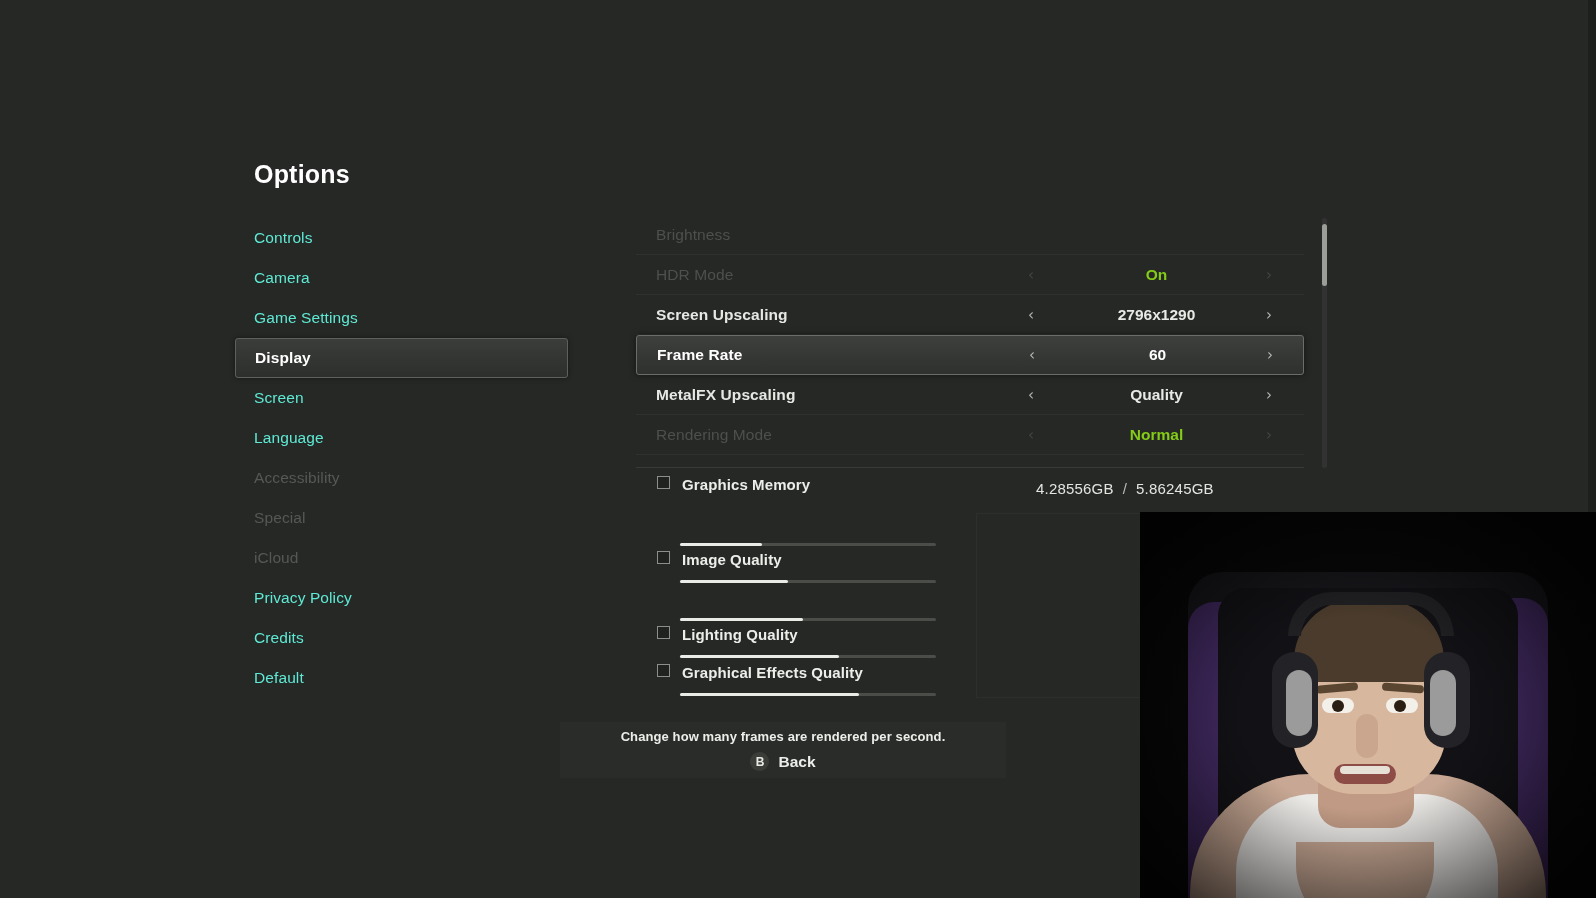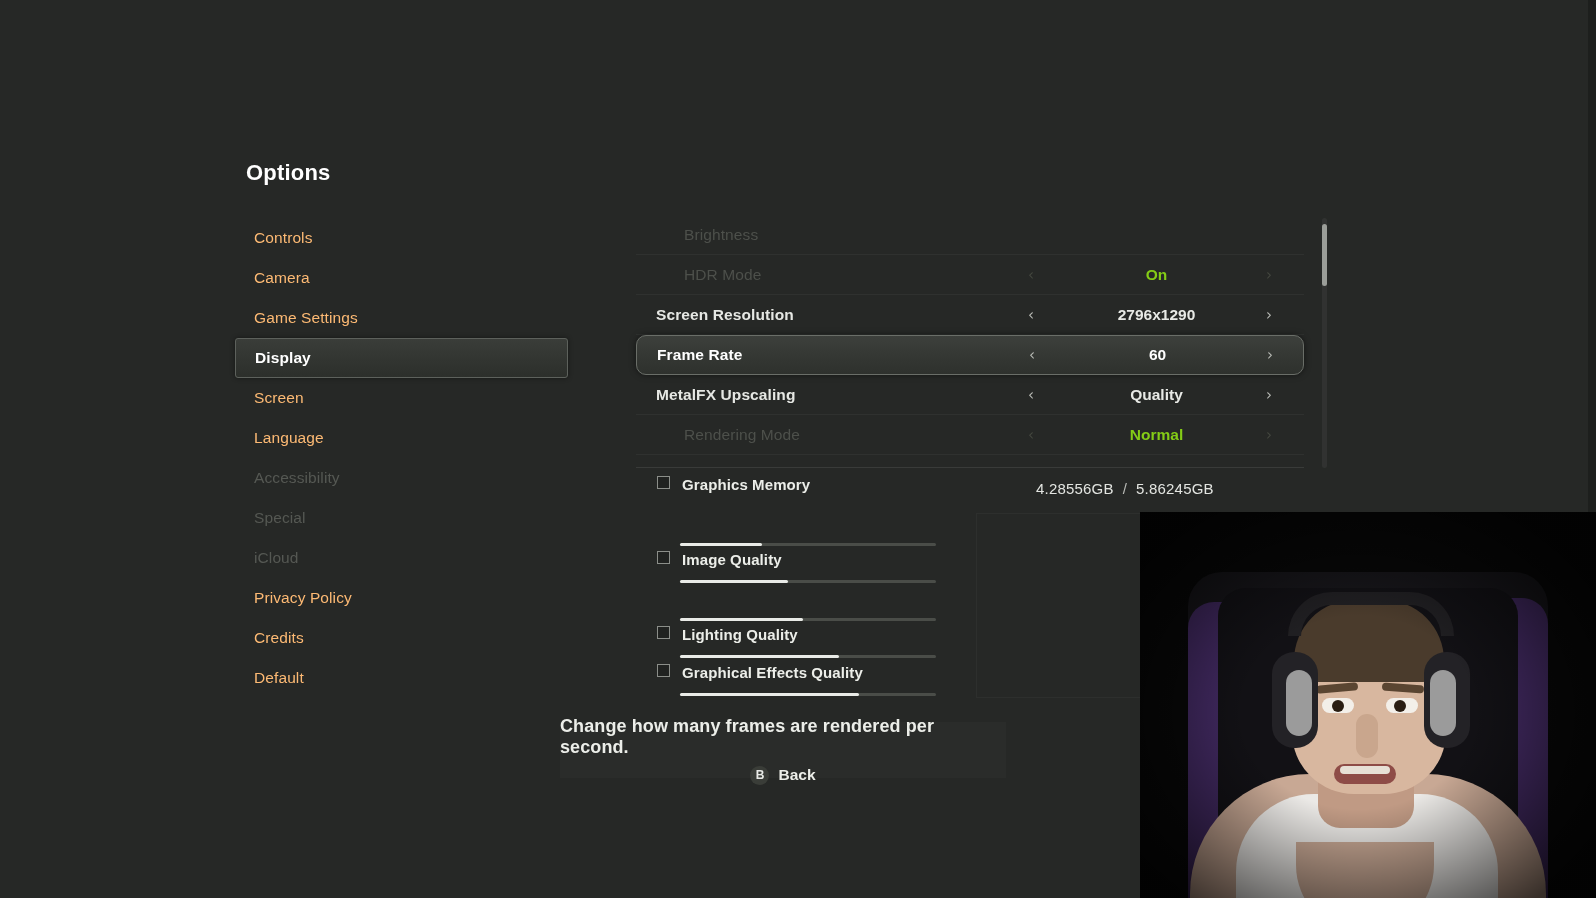--- a/index.html
+++ b/index.html
@@ -16,37 +16,37 @@
     overflow:hidden;
   }
   
   #right-edge-strip {
     position:absolute; top:0; right:0; width:8px; height:898px;
     background:#1d1f1d;
   }
 
   
   #page-title {
-    position:absolute; left:246px; top:160px;
-    font-size:22px; font-weight:bold; color:#ffffff;
+    position:absolute; left:254px; top:160px;
+    font-size:25px; font-weight:bold; color:#ffffff;
     letter-spacing:0.2px;
   }
 
   
   #sidebar {
     position:absolute; left:235px; top:218px;
     width:335px;
   }
   .nav-item {
     position:relative;
     height:40px;
     display:flex; align-items:center;
     padding-left:19px;
     font-size:15.5px;
-    color:#fdba74;
+    color:#5eead4;
     letter-spacing:0.1px;
   }
   .nav-item.dim { color:#555853; }
   .nav-item.selected {
     background:linear-gradient(180deg,#3a3d39 0%,#323531 55%,#2c2f2b 100%);
     border:1px solid #5d615c;
     border-radius:3px;
     color:#ffffff;
     font-weight:bold;
     width:333px;
@@ -62,38 +62,38 @@
     position:relative;
     height:40px;
     display:flex; align-items:center;
     border-bottom:1px solid rgba(255,255,255,0.045);
   }
   .setting-row .label {
     position:absolute; left:20px;
     font-size:15.5px; color:#e6e8e4; font-weight:bold;
     letter-spacing:0.1px;
   }
-  .setting-row.dim .label { color:#4d504b; font-weight:normal;margin-left:28px; }
+  .setting-row.dim .label { color:#4d504b; font-weight:normal; }
   .setting-row.dim .value { color:#84cc16; }
   .setting-row.dim .chev { color:#44473f; }
   .setting-row .chev {
     position:absolute; font-size:15px; color:#b9bbb6;
     font-family:"DejaVu Sans", sans-serif;
   }
   .setting-row .chev.left { left:392px; }
   .setting-row .chev.right { left:630px; }
   .setting-row .value {
     position:absolute; left:418px; width:205px;
     text-align:center; font-size:15.5px;
     color:#e8eae6; font-weight:bold;
   }
   .setting-row.selected {
     background:linear-gradient(180deg,#3d403c 0%,#343733 55%,#2e312d 100%);
     border:1px solid #6a6e68;
-    border-radius:10px;
+    border-radius:3px;
     box-shadow:0 0 6px rgba(0,0,0,0.5);
   }
   .setting-row.selected .label,
   .setting-row.selected .value { color:#ffffff; }
 
   
   #settings-scrollbar {
     position:absolute; left:1322px; top:218px;
     width:5px; height:250px;
     background:rgba(255,255,255,0.05);
@@ -155,21 +155,21 @@
 
   
   #footer {
     position:absolute; left:560px; top:722px;
     width:446px; height:56px;
     background:rgba(255,255,255,0.018);
     display:flex; flex-direction:column;
     align-items:center; justify-content:center;
   }
   #footer-hint {
-    font-size:18px; color:#eceee9; font-weight:bold;
+    font-size:13px; color:#eceee9; font-weight:bold;
     letter-spacing:0.1px;
   }
   #footer-back { display:flex; align-items:center; margin-top:8px; }
   #back-badge {
     width:19px; height:19px; border-radius:50%;
     background:#3a3d38;
     color:#e8eae6; font-size:12px; font-weight:bold;
     display:flex; align-items:center; justify-content:center;
     margin-right:9px;
   }
@@ -374,21 +374,21 @@
       <div class="setting-row dim">
         <div class="label">Brightness</div>
       </div>
       <div class="setting-row dim">
         <div class="label">HDR Mode</div>
         <div class="chev left">‹</div>
         <div class="value">On</div>
         <div class="chev right">›</div>
       </div>
       <div class="setting-row">
-        <div class="label">Screen Resolution</div>
+        <div class="label">Screen Upscaling</div>
         <div class="chev left">‹</div>
         <div class="value">2796x1290</div>
         <div class="chev right">›</div>
       </div>
       <div class="setting-row selected">
         <div class="label">Frame Rate</div>
         <div class="chev left">‹</div>
         <div class="value">60</div>
         <div class="chev right">›</div>
       </div>

